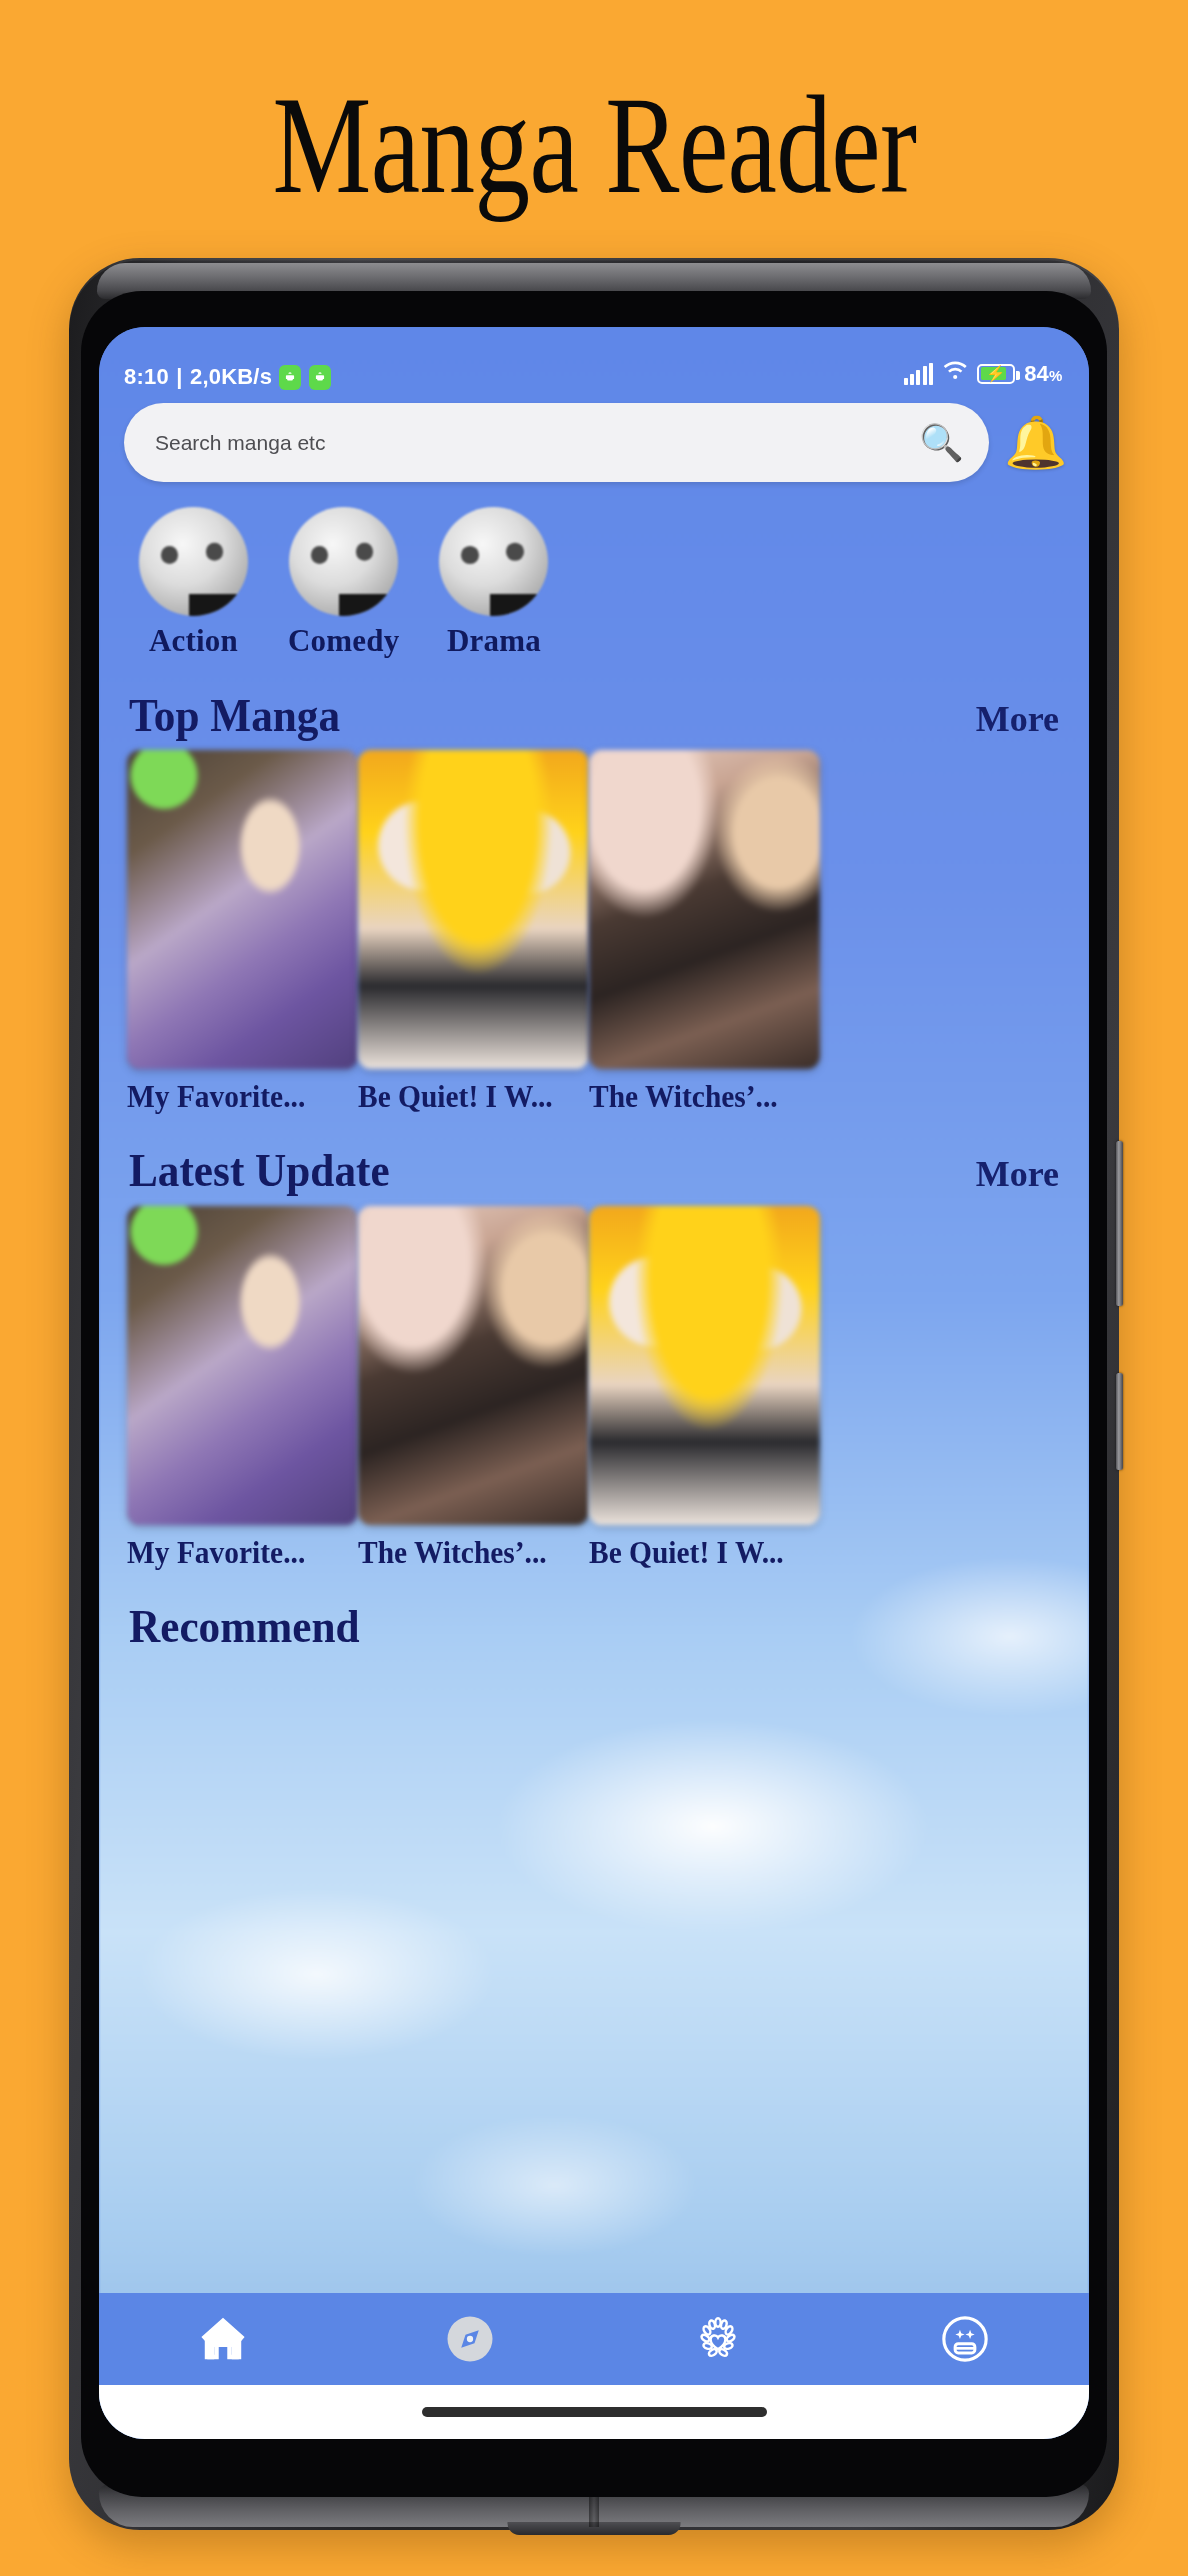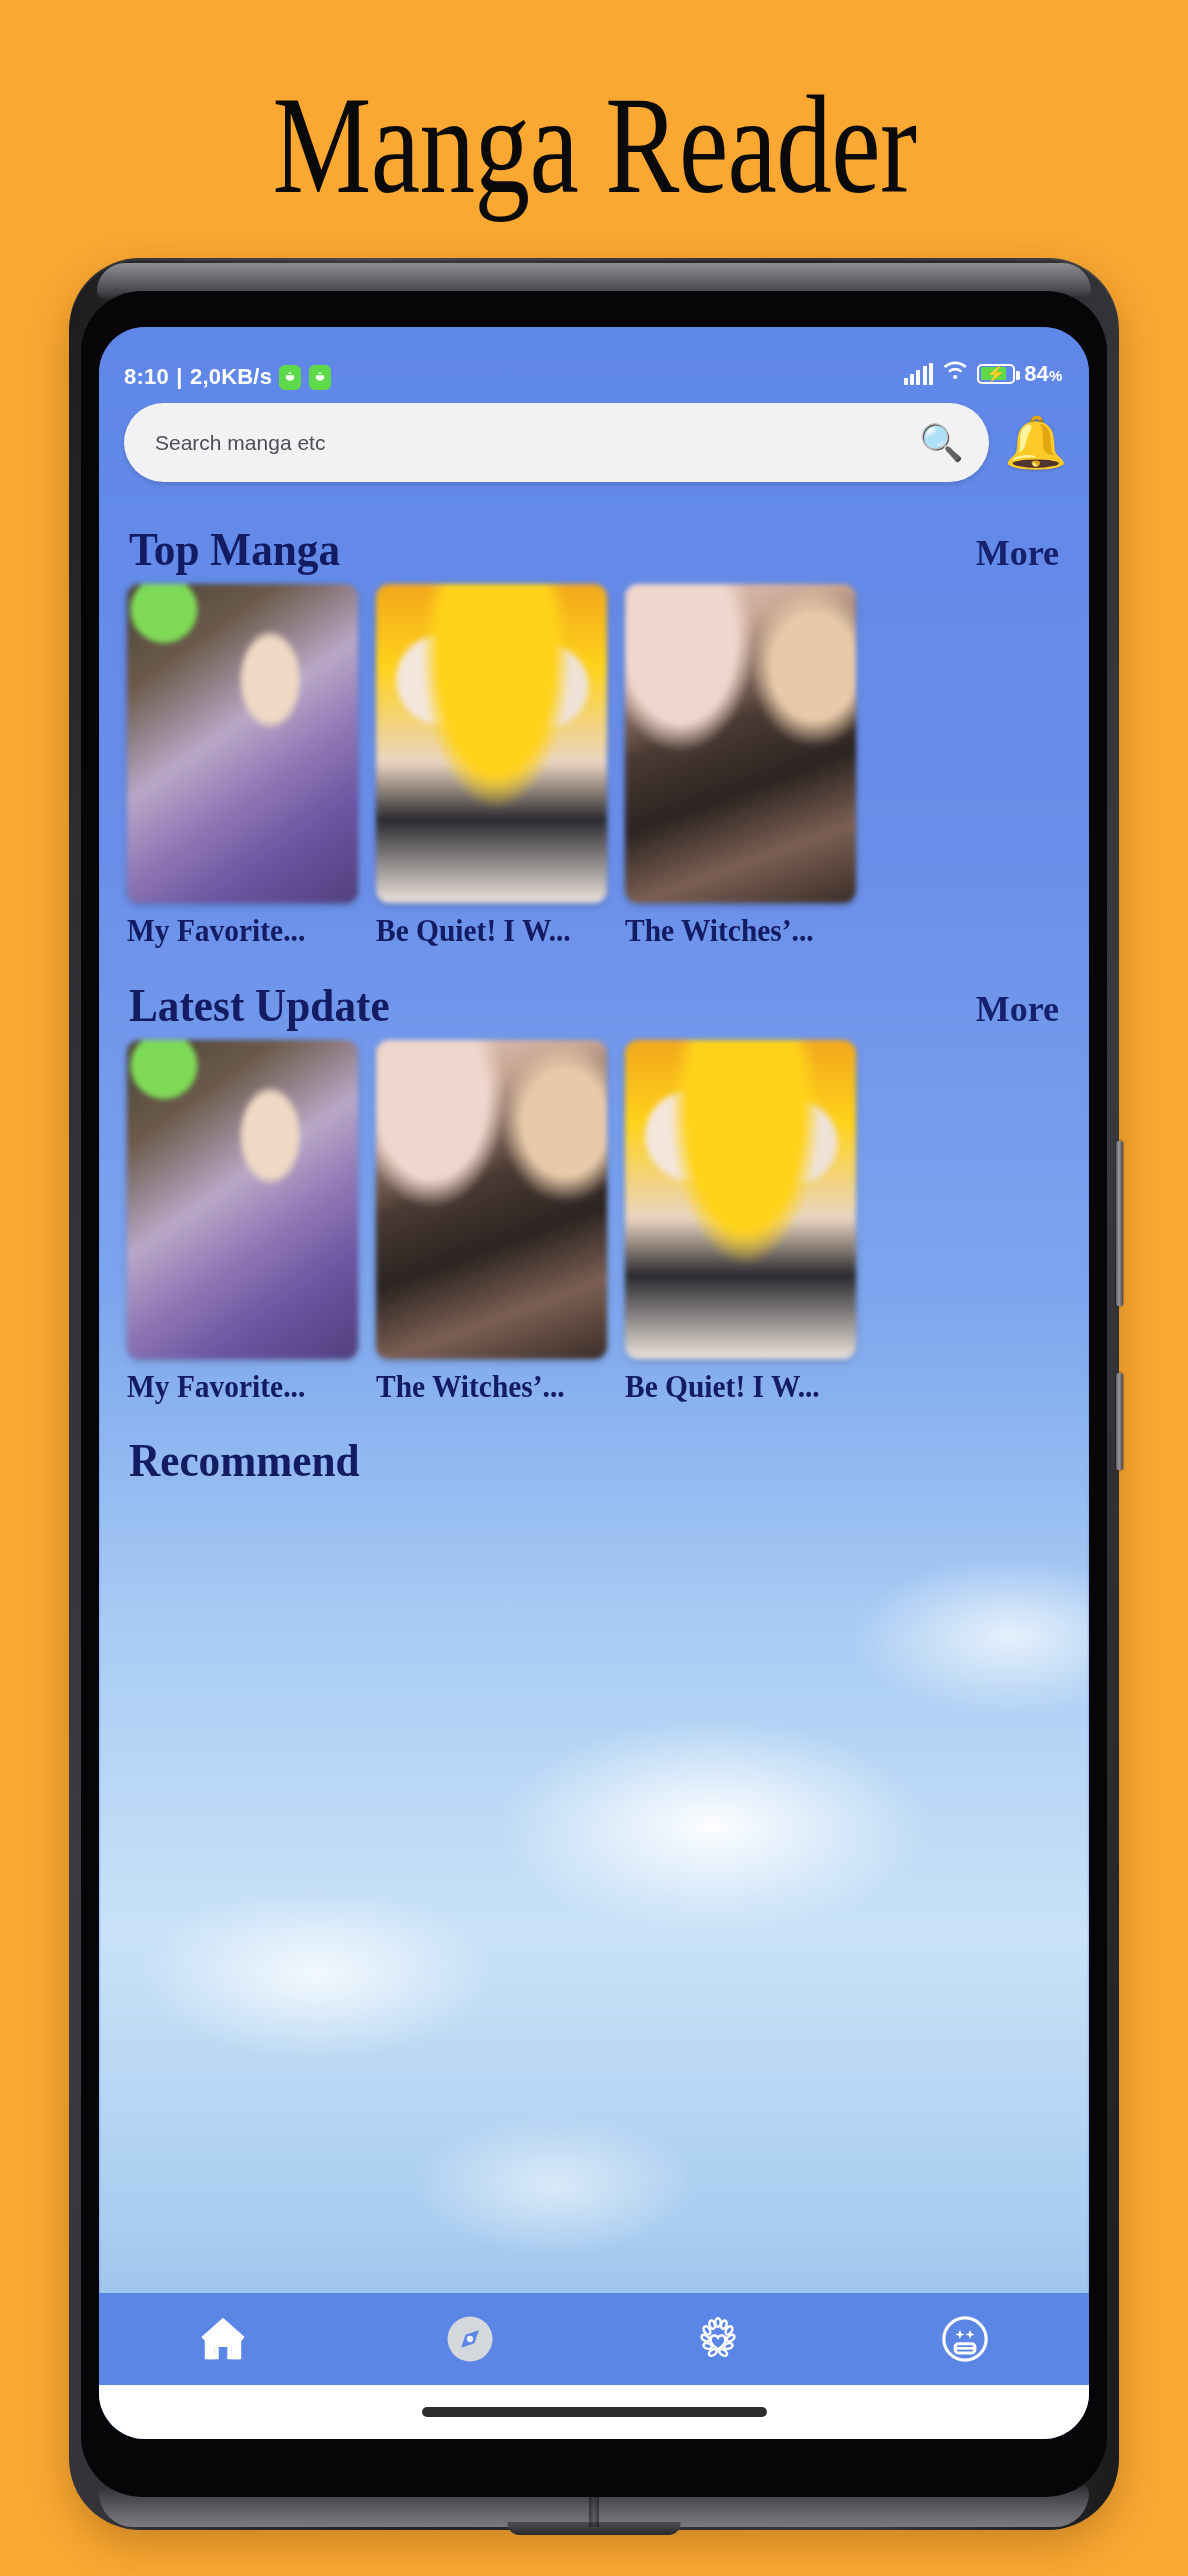--- a/index.html
+++ b/index.html
@@ -196,21 +196,21 @@
     font-weight:700; font-size:46px; color:#131b63;
     transform:scaleX(.94); transform-origin:left center;
     line-height:1.05;
   }
   .sec-more {
     font-family:"Liberation Serif", serif;
     font-weight:700; font-size:36px; color:#16216d;
   }
 
   
-  .row { display:flex; gap:18px; padding:5px 28px 0 28px; position:relative; z-index:3; }
+  .row { display:flex; padding:5px 28px 0 28px; position:relative; z-index:3; }
   .card { width:231px; }
   .cover {
     width:231px; height:319px; border-radius:13.2px; overflow:hidden;
     position:relative; filter:blur(2.5px); box-shadow:0 2.5px 7.4px rgba(0,0,0,.2);
   }
   .cover-inner{ position:absolute; inset:0; }
   .card-title {
     margin-top:10px;
     font-family:"Liberation Serif", serif;
     font-weight:700; font-size:31px; color:#131b63;
@@ -314,20 +314,34 @@
       </div>
 
       <div class="search-row">
         <div class="search-box">
           <span class="search-ph">Search manga etc</span>
           <span class="mag">🔍</span>
         </div>
         <span class="bell">🔔</span>
       </div>
 
+      <div class="cats">
+        <div class="cat">
+          <div class="cat-av"></div>
+          <div class="cat-label">Action</div>
+        </div>
+        <div class="cat">
+          <div class="cat-av"></div>
+          <div class="cat-label">Comedy</div>
+        </div>
+        <div class="cat">
+          <div class="cat-av"></div>
+          <div class="cat-label">Drama</div>
+        </div>
+      </div>
 
       <div class="sec-head">
         <div class="sec-title">Top Manga</div>
         <div class="sec-more">More</div>
       </div>
       <div class="row">
         <div class="card">
           <div class="cover cv-purple">
               <div class="cover-inner"></div>
             </div>

